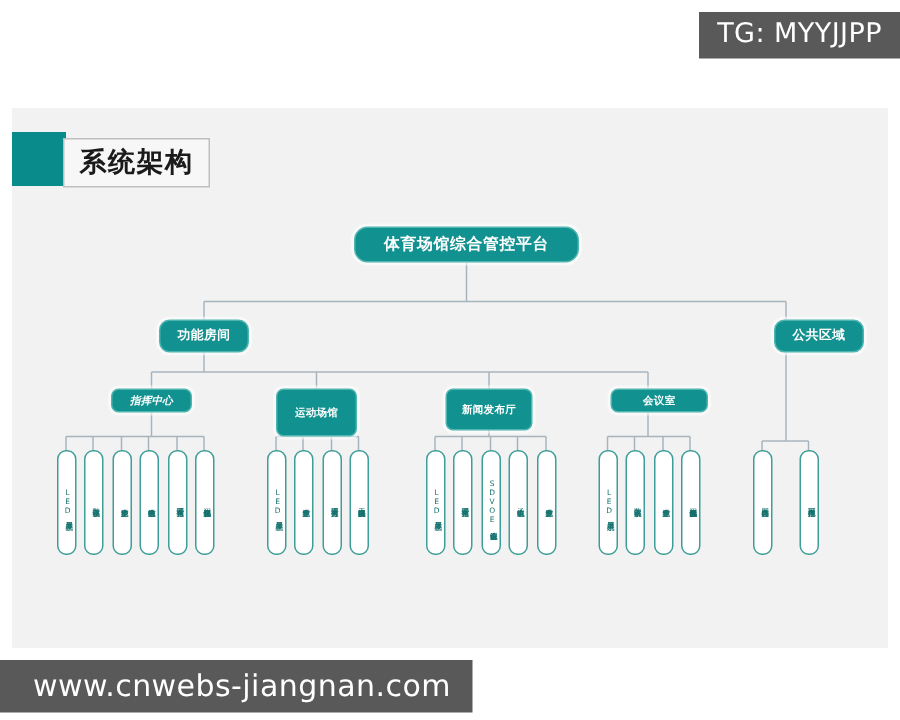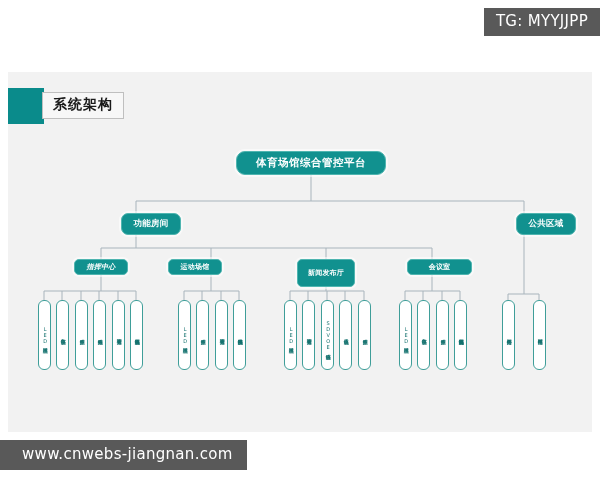--- a/index.html
+++ b/index.html
@@ -13,31 +13,31 @@
     font-family: "DejaVu Sans", "Liberation Sans", sans-serif;
     overflow: hidden;
     position: relative;
   }
 
   
   .tag-chip {
     position: absolute;
     background: #595959;
     color: #ffffff;
-    font-size: 15px;
+    font-size: 18px;
     letter-spacing: 0.3px;
     padding: 5px 12px 6px 12px;
     line-height: 1.1;
     white-space: nowrap;
   }
   #tg-chip { top: 8px; right: 0px; }
   #site-chip {
     left: 0px;
     top: 440px;
-    font-size: 15px;
+    font-size: 20px;
     padding: 6px 14px 7px 22px;
   }
 
   
   .slide {
     position: absolute;
     left: 8px;
     top: 72px;
     width: 584px;
     height: 360px;
@@ -55,21 +55,21 @@
   }
   .heading-box {
     position: absolute;
     left: 34px;
     top: 20px;
     border: 1px solid #bfbfbf;
     background: #f7f7f7;
     padding: 3px 10px 4px 10px;
   }
   .heading-text {
-    font-size: 14px;
+    font-size: 18px;
     font-weight: bold;
     color: #1a1a1a;
     letter-spacing: 1px;
     white-space: nowrap;
   }
 
   
   .diagram {
     position: absolute;
     left: 0;
@@ -207,27 +207,27 @@
         <line x1="452" y1="219" x2="452" y2="228"></line>
 
         <line x1="500" y1="222" x2="531" y2="222"></line>
         <line x1="500" y1="222" x2="500" y2="228"></line>
         <line x1="531" y1="222" x2="531" y2="228"></line>
       </g>
     </svg>
 
     <div class="node root" style="left:228px; top:79px; width:150px; height:24px;text-align:center;">体育场馆综合管控平台</div>
 
-    <div class="node level2" style="left:98px; top:141px; width:60px; height:22px;margin-left:15px;">功能房间</div>
+    <div class="node level2" style="left:98px; top:141px; width:60px; height:22px;">功能房间</div>
 
     <div class="node level2" style="left:508px; top:141px; width:60px; height:22px;">公共区域</div>
 
     <div class="node level3" style="left:66px; top:187px; width:54px; height:16px;font-style:italic;">指挥中心</div>
 
-    <div class="node level3" style="left:160px; top:187px; width:54px; height:16px;">运动场馆</div>
+    <div class="node level3" style="left:176px; top:187px; width:54px; height:32px;">运动场馆</div>
 
     <div class="node level3" style="left:289px; top:187px; width:58px; height:28px;">新闻发布厅</div>
 
     <div class="node level3" style="left:399px; top:187px; width:65px; height:16px;">会议室</div>
 
     <div class="leaf" style="left:30px; top:228px; height:70px;">
       <span>LED显示屏系统</span>
     </div>
     <div class="leaf" style="left:48px; top:228px; height:70px;">
       <span>数字会议系统</span>

